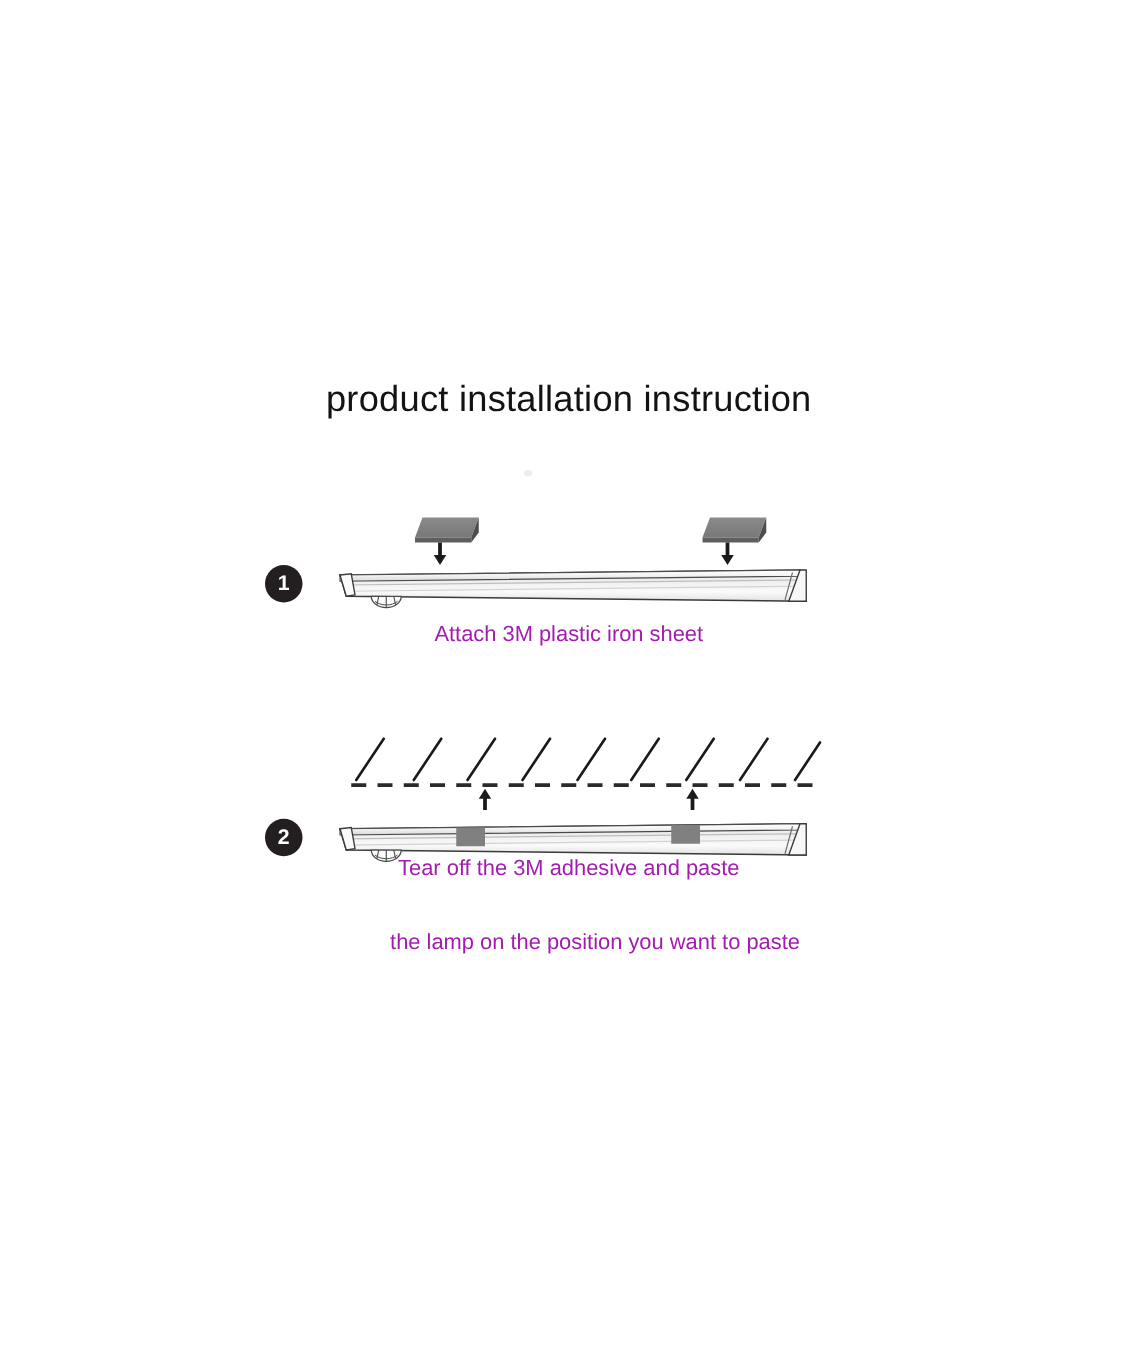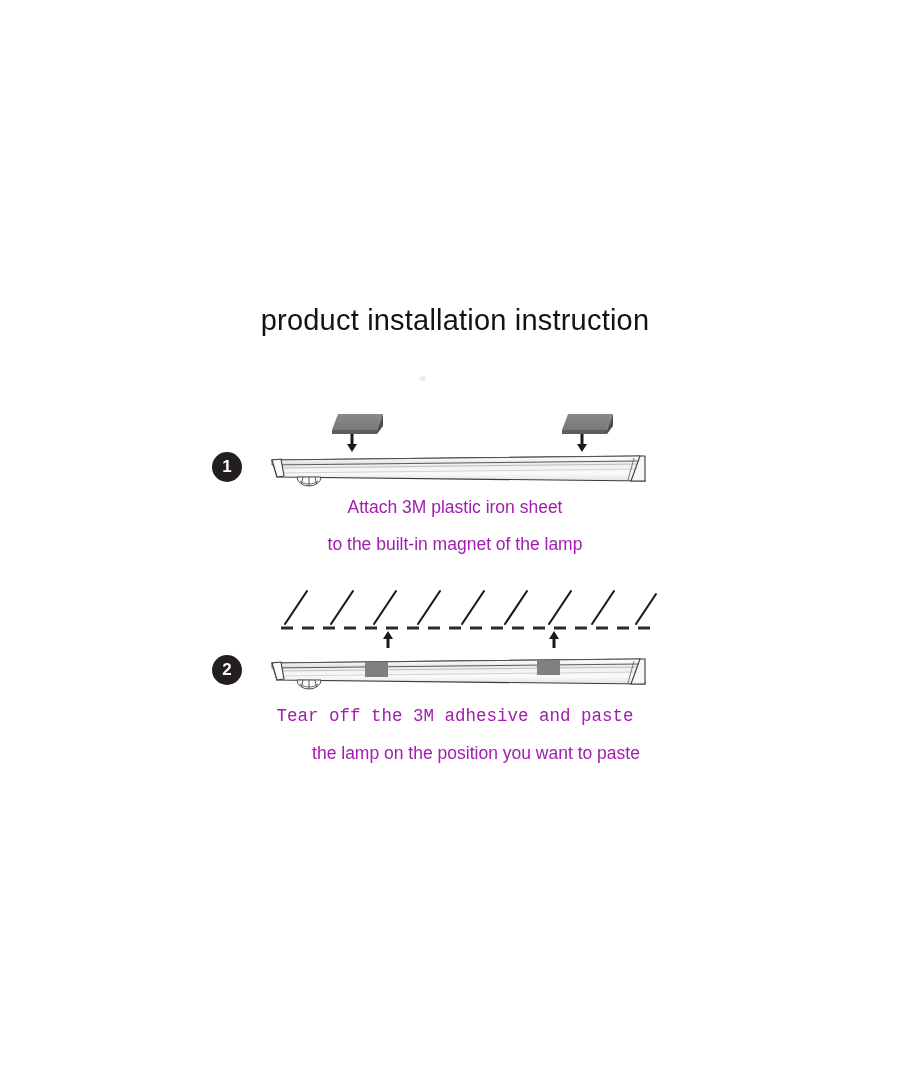--- a/index.html
+++ b/index.html
@@ -70,21 +70,21 @@
     position: absolute;
     width: 910px;
     left: 0;
     text-align: center;
     font-size: 17.5px;
     color: #a21caf;
     line-height: 26px;
   }
   .cap-1a { top: 494px; }
   .cap-1b { top: 531px; }
-  .cap-2a { top: 703px; font-family: Liberation Mono, monospace; }
+  .cap-2a { top: 681px; }
   .cap-2b { top: 740px; padding-left: 21px; }
 
   
   .illus {
     position: absolute;
     left: 0;
     top: 0;
     width: 910px;
     height: 1080px;
     pointer-events: none;
@@ -208,18 +208,17 @@
       <line x1="309" y1="680" x2="309" y2="689" stroke="#4a4a4a" stroke-width="0.9"></line>
       <line x1="315" y1="680" x2="316.5" y2="687" stroke="#4a4a4a" stroke-width="0.9"></line>
       <path d="M300,684 A11,7 0 0 0 318,684" fill="none" stroke="#4a4a4a" stroke-width="0.8"></path>
     </g>
   </svg>
 
   <div class="badge badge-1">1</div>
   <div class="badge badge-2">2</div>
 
   <div class="caption cap-1a">Attach 3M plastic iron sheet</div>
-  <div class="caption cap-1b">to the built-in magnet of the lamp</div>
 
   <div class="caption cap-2a">Tear off the 3M adhesive and paste</div>
   <div class="caption cap-2b">the lamp on the position you want to paste</div>
 
 </div>
 
 </body></html>

